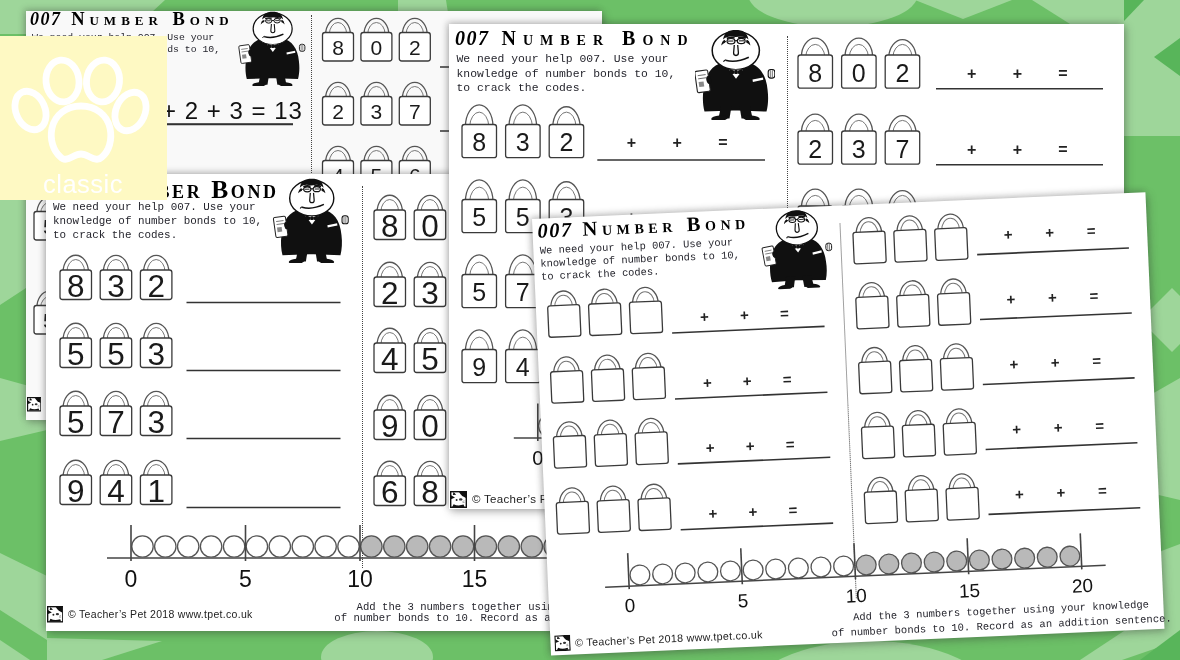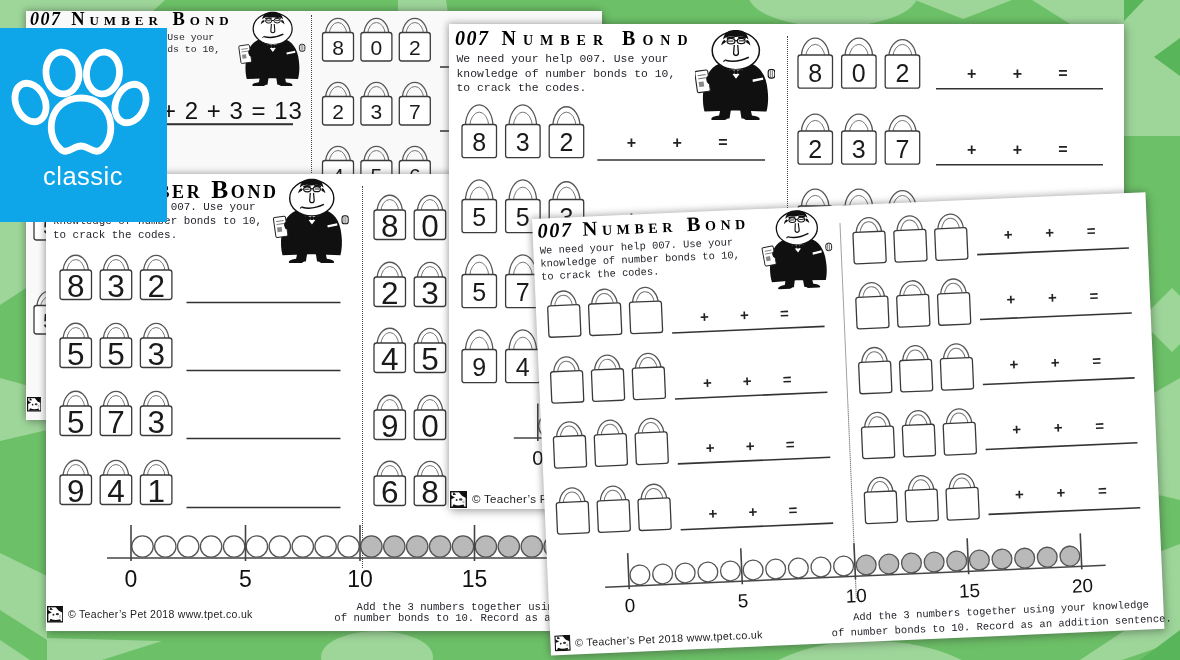--- a/index.html
+++ b/index.html
@@ -845,21 +845,21 @@
       <text x="534.0" y="397.0" font-family="'Liberation Sans', sans-serif" font-size="19" fill="#111" text-anchor="middle">20</text>
     </svg>
     <svg style="position:absolute;left:3.6px;top:416.5px" width="16" height="16" viewBox="0 0 17 17">
       <use href="#cat"></use>
     </svg>
     <div style="position:absolute;left:24.6px;top:418.5px;font:10.7px 'Liberation Sans', sans-serif;color:#222;letter-spacing:.3px;white-space:nowrap">© Teacher’s Pet 2018 www.tpet.co.uk</div>
     <div style="position:absolute;left:281px;top:405px;width:341px;font:10.5px 'Liberation Mono', monospace;line-height:14.6px;color:#26262e;text-align:center;white-space:pre">Add the 3 numbers together using your knowledge
 of number bonds to 10. Record as an addition sentence.</div>
   </div>
 
-<div style="position:absolute;left:0;top:28px;width:167px;height:194px;background:#0ea5e9">
+<div style="position:absolute;left:0;top:36px;width:167px;height:164px;background:#fef9c3">
 <svg width="167" height="168">
 <g fill="none" stroke="#fff" stroke-width="6.8">
 <ellipse cx="62.5" cy="45" rx="16.5" ry="21" transform="rotate(-6 62.5 45)"></ellipse>
 <ellipse cx="103" cy="45" rx="16.5" ry="21" transform="rotate(6 103 45)"></ellipse>
 <ellipse cx="30.5" cy="74.5" rx="14.5" ry="20" transform="rotate(-24 30.5 74.5)"></ellipse>
 <ellipse cx="130.5" cy="75.5" rx="14.5" ry="20" transform="rotate(24 130.5 75.5)"></ellipse>
 <path d="M 81,70 C 96,70 107,79 110,92 C 112.5,104 109,115 102,121 C 95.5,127.5 88.5,118 81,118 C 73.5,118 66.5,127.5 60.5,121 C 53.5,115 49.5,104 52,92 C 55,79 66,70 81,70 Z"></path>
 </g>
 <text x="83" y="157" font-family="'Liberation Sans', sans-serif" font-size="25.5" fill="#fff" text-anchor="middle" letter-spacing=".5">classic</text>
 </svg>

